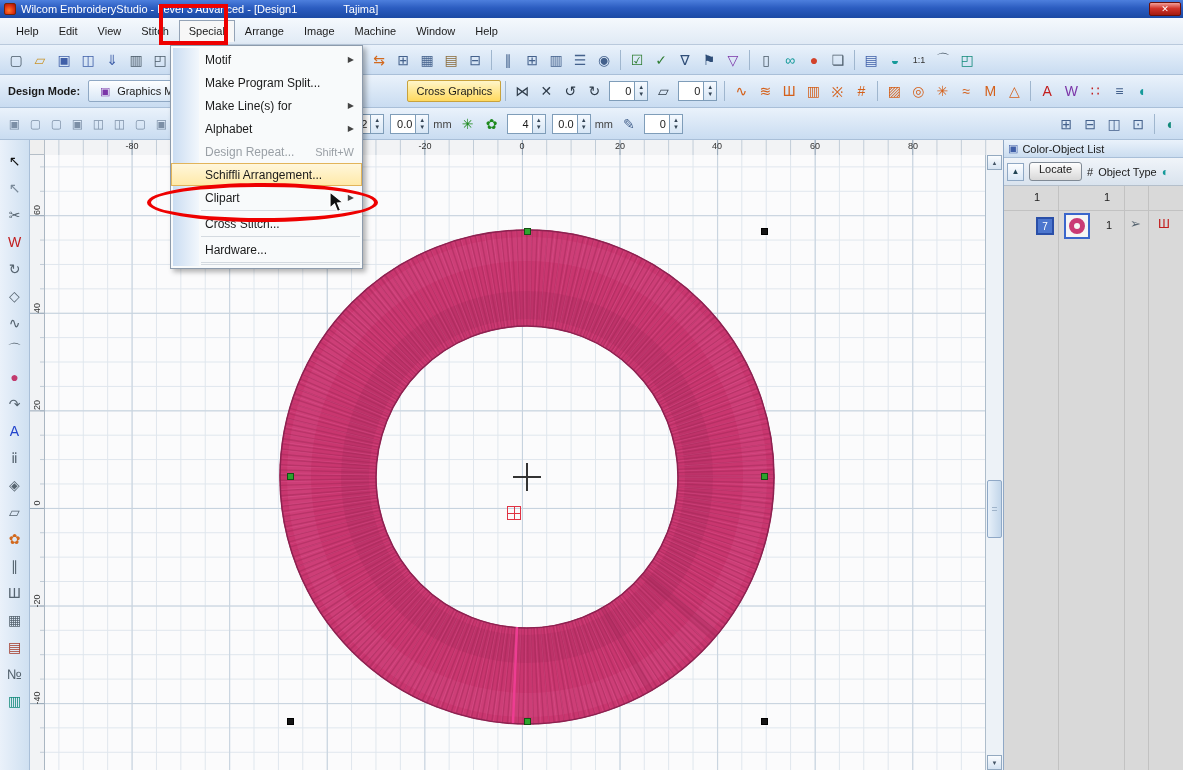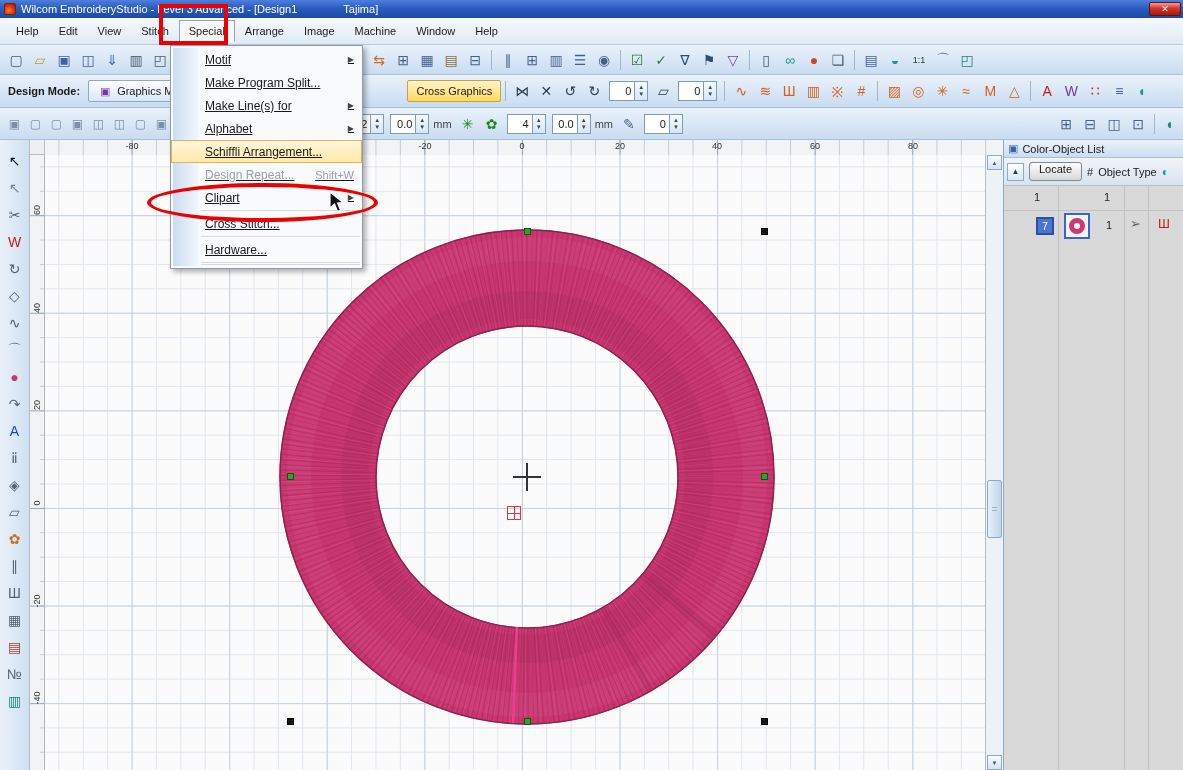--- a/index.html
+++ b/index.html
@@ -111,21 +111,21 @@
   .pnum{position:absolute;font-size:11px;color:#222;}
   #chip{position:absolute;left:32px;top:31px;width:18px;height:18px;background:#4C76CE;border:2px solid #2A4FA8;
     color:#fff;font-size:10px;display:flex;align-items:center;justify-content:center;}
   #thumb{position:absolute;left:60px;top:27px;width:26px;height:26px;background:#F5F5F5;border:2px solid #3A66CC;
     display:flex;align-items:center;justify-content:center;}
   #thumb .ringlet{width:16px;height:16px;border-radius:50%;border:5px solid #C93A75;}
   .picon{position:absolute;font-size:13px;}
 
   
   #special-menu{position:absolute;left:170px;top:45px;width:193px;background:#F8FAFB;border:1px solid #8D9BAC;
-    box-shadow:3px 3px 5px rgba(0,0,0,.3);padding:2px 0;z-index:50;text-decoration:underline;}
+    box-shadow:3px 3px 5px rgba(0,0,0,.3);padding:2px 0;z-index:50;}
   #special-menu:before{content:"";position:absolute;left:2px;top:2px;bottom:2px;width:26px;
     background:linear-gradient(90deg,#CBDDF2,#F2F7FC);}
   .mrow{position:relative;height:23px;display:flex;align-items:center;padding-left:34px;padding-right:8px;font-size:12px;}
   .mrow.dis{color:#9aa0a6;}
   .mrow.hl{background:linear-gradient(#FFF7DE,#FFE9A6);box-shadow:inset 0 0 0 1px #E2B45A;}
   .msc{margin-left:auto;font-size:11px;}
   .mar{margin-left:auto;font-size:8px;color:#444;}
   .msep{height:1px;background:#D4DAE0;margin:1px 2px 1px 30px;}
 
   
@@ -475,26 +475,26 @@
           <span class="ml">Make Program Split...</span>
         </div>
         <div class="mrow">
           <span class="ml">Make Line(s) for</span>
           <span class="mar">▶</span>
         </div>
         <div class="mrow">
           <span class="ml">Alphabet</span>
           <span class="mar">▶</span>
         </div>
-        <div class="mrow hl">
-          <span class="ml">Schiffli Arrangement...</span>
-        </div>
         <div class="mrow dis">
           <span class="ml">Design Repeat...</span>
           <span class="msc">Shift+W</span>
+        </div>
+        <div class="mrow hl">
+          <span class="ml">Schiffli Arrangement...</span>
         </div>
         <div class="mrow">
           <span class="ml">Clipart</span>
           <span class="mar">▶</span>
         </div>
         <div class="msep"></div>
         <div class="mrow">
           <span class="ml">Cross Stitch...</span>
         </div>
         <div class="msep"></div>

